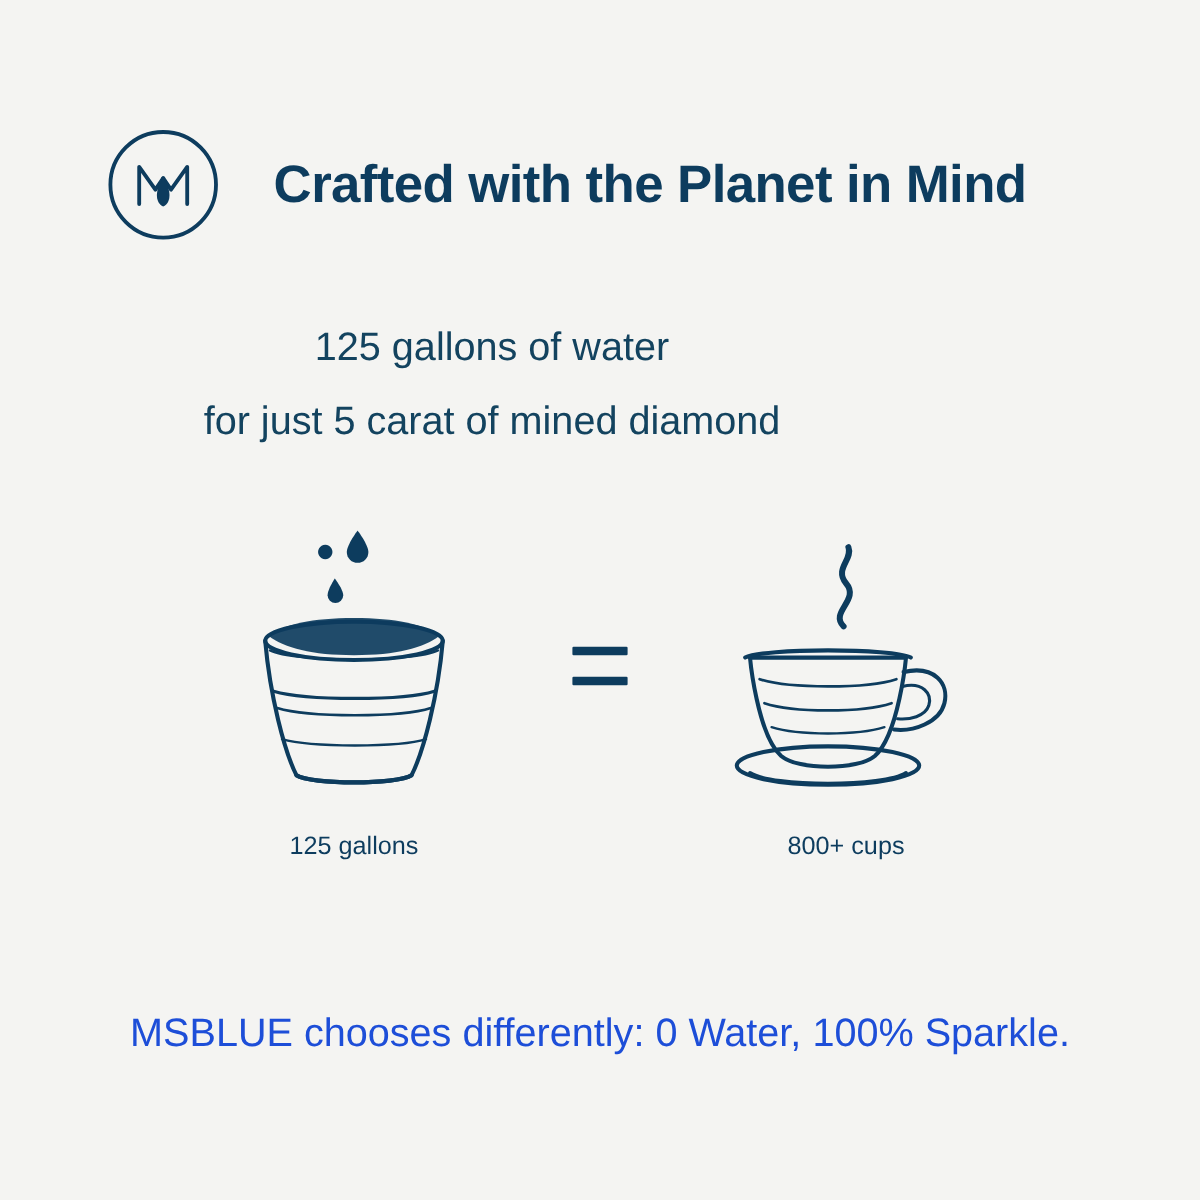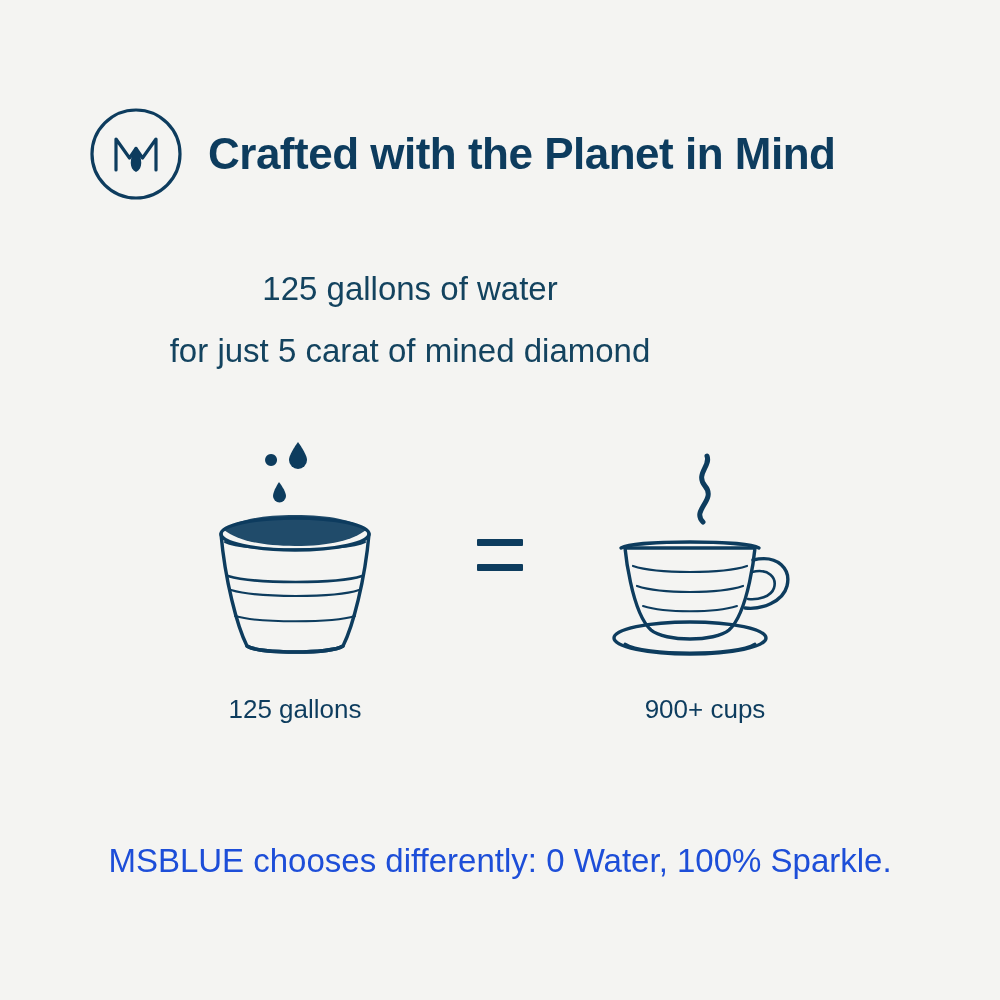--- a/index.html
+++ b/index.html
@@ -28,21 +28,21 @@
     top: 106px;
     display: flex;
     align-items: center;
   }
   .logo-mark {
     width: 96px;
     height: 96px;
     flex: 0 0 auto;
   }
   .header-title {
-    margin-left: 24px;
+    margin-left: 44px;
     font-size: 44px;
     font-weight: 700;
     letter-spacing: -0.5px;
     color: #0d3c5e;
     white-space: nowrap;
   }
 
   
   .subtitle {
     position: absolute;
@@ -76,21 +76,21 @@
     align-items: center;
   }
   .compare-icon {
     height: 250px;
     display: flex;
     align-items: flex-end;
     justify-content: center;
   }
   .compare-label {
     margin-top: 14px;
-    font-size: 26px;
+    font-size: 21px;
     font-weight: 500;
     color: #0d3c5e;
     white-space: nowrap;
   }
   .equals {
     width: 110px;
     height: 250px;
     display: flex;
     align-items: center;
     justify-content: center;
@@ -195,20 +195,20 @@
           <path d="M42 156 C66 164 124 164 148 156" stroke="#0d3c5e" stroke-width="2.2" fill="none" stroke-linecap="round"></path>
           <path d="M48 176 C70 183 120 183 142 176" stroke="#0d3c5e" stroke-width="2" fill="none" stroke-linecap="round"></path>
 
           <path d="M158 130 C184 124 196 140 192 156 C188 172 166 180 150 178" stroke="#0d3c5e" stroke-width="3.4" fill="none" stroke-linecap="round"></path>
           <path d="M157 142 C174 138 182 148 179 158 C176 167 163 170 153 169" stroke="#0d3c5e" stroke-width="2.6" fill="none" stroke-linecap="round"></path>
 
           <ellipse cx="95" cy="208" rx="76" ry="16" stroke="#0d3c5e" stroke-width="3.4" fill="none"></ellipse>
           <path d="M30 214 C48 226 142 226 160 214" stroke="#0d3c5e" stroke-width="3" fill="none" stroke-linecap="round"></path>
         </svg>
       </div>
-      <div class="compare-label">900+ cups</div>
+      <div class="compare-label">800+ cups</div>
     </div>
 
   </div>
 
   <div class="footer">MSBLUE chooses differently: 0 Water, 100% Sparkle.</div>
 
 </div>
 
 </body></html>

